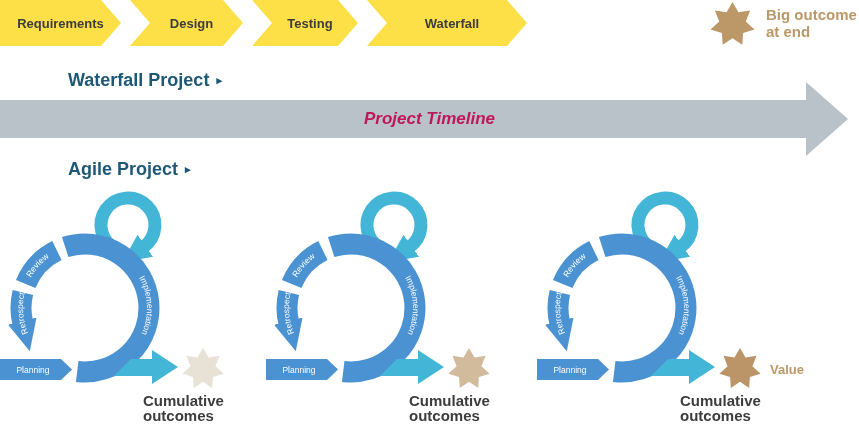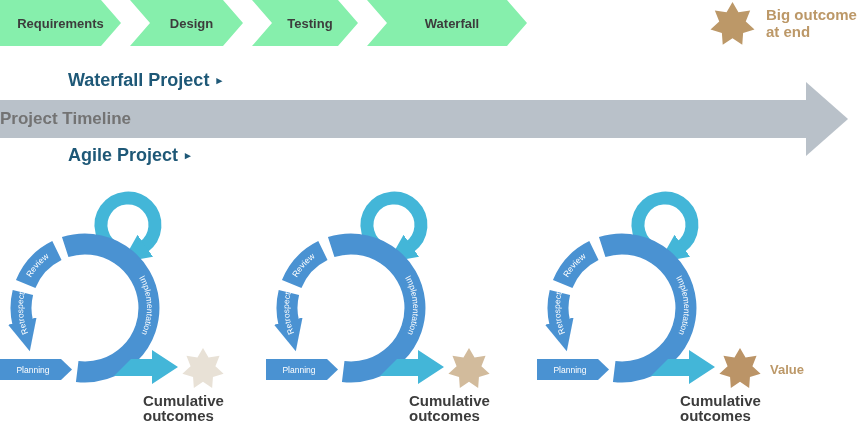--- a/index.html
+++ b/index.html
@@ -1,37 +1,37 @@
 <!DOCTYPE html>
 <html><head>
 <meta charset="utf-8">
 <style>
   html,body{margin:0;padding:0;background:#fff;}
   #canvas{position:relative;width:859px;height:428px;background:#fff;overflow:hidden;
           font-family:"Liberation Sans",sans-serif;}
   
   .stage-band{position:absolute;left:0;top:1;width:707px;height:46px;display:flex;gap:9px;}
-  .chev{background:#86efac;height:46px;display:flex;align-items:center;justify-content:center;
+  .chev{background:#fde047;height:46px;display:flex;align-items:center;justify-content:center;
         clip-path:polygon(0 0,calc(100% - 20px) 0,100% 50%,calc(100% - 20px) 100%,0 100%,20px 50%);}
   .chev.first{clip-path:polygon(0 0,calc(100% - 20px) 0,100% 50%,calc(100% - 20px) 100%,0 100%);}
   .chev span{font-size:13px;font-weight:700;color:#3c3c3c;padding-left:10px;}
   .chev.first span{padding-left:0;}
   
   .big-star{position:absolute;left:709px;top:1px;}
   .big-outcome-label{position:absolute;left:766px;top:6px;width:100px;font-size:15px;
         font-weight:700;color:#bc9868;line-height:1.15;}
   
   .lane-title{position:absolute;font-size:18px;font-weight:700;color:#1e5877;white-space:nowrap;}
   .waterfall-title{left:68px;top:70px;}
-  .agile-title{left:68px;top:145px;}
+  .agile-title{left:68px;top:159px;}
   .pointer{font-size:11px;margin-left:7px;vertical-align:2px;}
   
   .timeline-svg{position:absolute;left:0;top:80px;}
-  .timeline-label{position:absolute;left:0;top:109px;width:859px;
-        font-size:17px;font-weight:700;color:#737373;}
+  .timeline-label{position:absolute;left:0;top:109px;width:859px;text-align:center;
+        font-size:17px;font-weight:700;color:#be185d;font-style:italic;}
   
   .cycle{position:absolute;top:186px;width:240px;height:242px;}
   .cycle-a{left:0;} .cycle-b{left:266px;} .cycle-c{left:537px;}
   .ring{fill:none;stroke-width:21;}
   .loop{fill:none;stroke-width:13;}
   .arc-label{font-size:8.5px;fill:#ffffff;}
   .bar-label{font-size:8.5px;fill:#ffffff;}
   .outcome-label{position:absolute;left:143px;top:207px;width:120px;text-align:left;
         font-size:15px;font-weight:700;color:#3c3c3c;line-height:1.0;}
   .value-label{position:absolute;left:233px;top:176px;font-size:13px;font-weight:700;color:#bc9868;}

